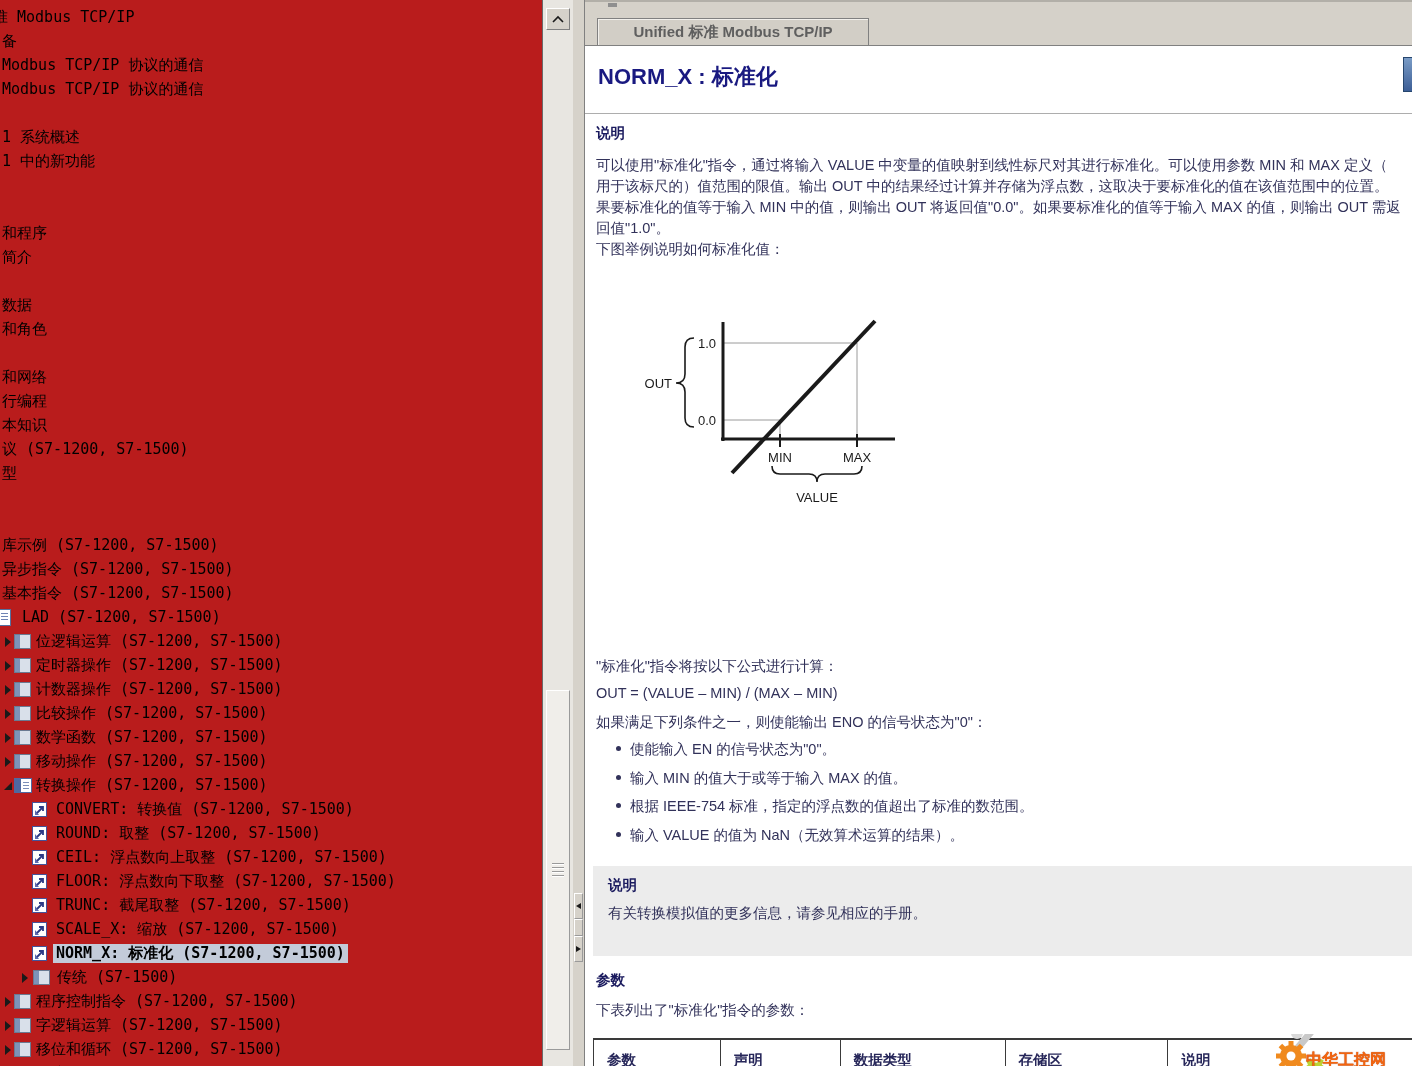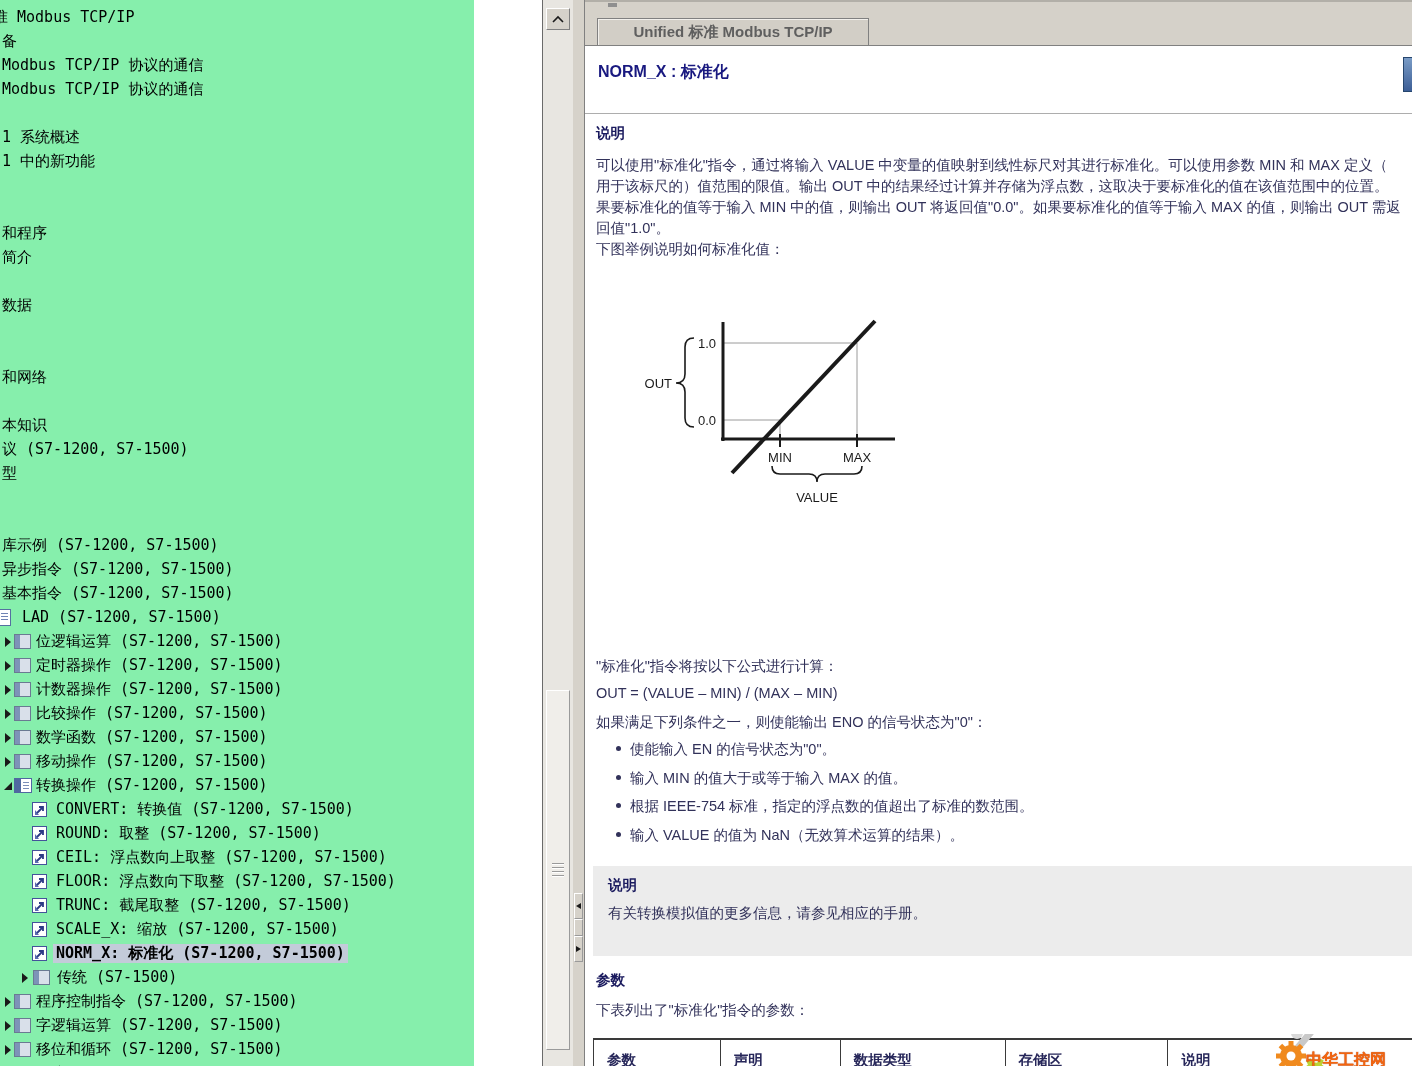--- a/index.html
+++ b/index.html
@@ -1,20 +1,20 @@
 <!DOCTYPE html>
 <html><head>
 <meta charset="utf-8">
 <style>
   html,body{margin:0;padding:0;width:1412px;height:1066px;overflow:hidden;background:#fff;}
   #app{position:relative;width:1412px;height:1066px;overflow:hidden;background:#fff;
        font-family:"Liberation Sans",sans-serif;}
 
   
-  #tree{position:absolute;left:0;top:0;width:474px;height:1066px;overflow:hidden;background:#86efac;
+  #tree{position:absolute;left:0;top:0;width:542px;height:1066px;overflow:hidden;background:#b91c1c;
         font-family:"DejaVu Sans Mono","Liberation Mono",monospace;font-size:15px;color:#000;}
   .trow{position:absolute;left:0;right:0;height:24px;}
   .tlabel{position:absolute;top:2px;white-space:nowrap;}
   .tlabel.sel{background:#c3cbd9;padding:0 3px;margin-left:-3px;font-weight:bold;}
   .t-text .tlabel{left:2px;}
   .t-cat .tarrow,.t-catopen .tarrow{position:absolute;left:3px;top:6px;}
   .t-cat .ticon,.t-catopen .ticon{position:absolute;left:14px;top:4px;}
   .t-cat .tlabel,.t-catopen .tlabel{left:36px;}
   .t-sub .tarrow{position:absolute;left:20px;top:6px;}
   .t-sub .ticon{position:absolute;left:33px;top:4px;}
@@ -65,21 +65,21 @@
   .tab{position:absolute;box-sizing:border-box;font-size:15px;font-weight:bold;
        display:flex;align-items:center;justify-content:center;white-space:nowrap;}
   .tab.inactive{left:12px;top:18px;width:272px;height:28px;background:#d2cec6;color:#5f5f5f;
        border:1px solid #808080;box-shadow:inset 1px 1px 0 #f2f0ec;z-index:1;}
   .tab.active{left:287px;top:15px;width:306px;height:31px;background:#f6f5f2;color:#111;
        border:1px solid #808080;border-bottom:none;z-index:3;}
   .tab .close{margin-left:9px;font-size:14px;color:#222;}
 
   #content{position:absolute;left:0;top:46px;width:827px;height:1020px;background:#fff;}
   .abs{position:absolute;white-space:nowrap;}
-  #page-title{left:13px;top:16px;font-size:16px;font-weight:bold;color:#191980;}
+  #page-title{left:13px;top:16px;font-size:22px;font-weight:bold;color:#191980;}
   #cut-icon{position:absolute;right:0;top:11px;width:8px;height:33px;
        background:linear-gradient(180deg,#7a9cc6,#3c5e96);border:1px solid #26466e;border-right:none;}
   #title-rule{position:absolute;left:0;top:67px;width:827px;height:1px;background:#adadad;}
 
   .h-sec{font-size:14.5px;font-weight:bold;color:#1a1a5e;}
   .body-t{font-size:14.5px;color:#32325a;}
   .bullet-dot{position:absolute;width:5px;height:5px;border-radius:50%;background:#32325a;}
 
   #notebox{position:absolute;left:8px;top:820px;width:819px;height:90px;background:#ececec;}
   #notebox .nh{position:absolute;left:15px;top:10px;}
@@ -128,23 +128,29 @@
       <div class="trow t-text" style="top: 222px;">
         <span class="tlabel">和程序</span>
       </div>
       <div class="trow t-text" style="top: 246px;">
         <span class="tlabel">简介</span>
       </div>
       <div class="trow t-blank" style="top: 270px;"></div>
       <div class="trow t-text" style="top: 294px;">
         <span class="tlabel">数据</span>
       </div>
+      <div class="trow t-text" style="top: 318px;">
+        <span class="tlabel">和角色</span>
+      </div>
       <div class="trow t-blank" style="top: 342px;"></div>
       <div class="trow t-text" style="top: 366px;">
         <span class="tlabel">和网络</span>
+      </div>
+      <div class="trow t-text" style="top: 390px;">
+        <span class="tlabel">行编程</span>
       </div>
       <div class="trow t-text" style="top: 414px;">
         <span class="tlabel">本知识</span>
       </div>
       <div class="trow t-text" style="top: 438px;">
         <span class="tlabel">议 (S7-1200, S7-1500)</span>
       </div>
       <div class="trow t-text" style="top: 462px;">
         <span class="tlabel">型</span>
       </div>

